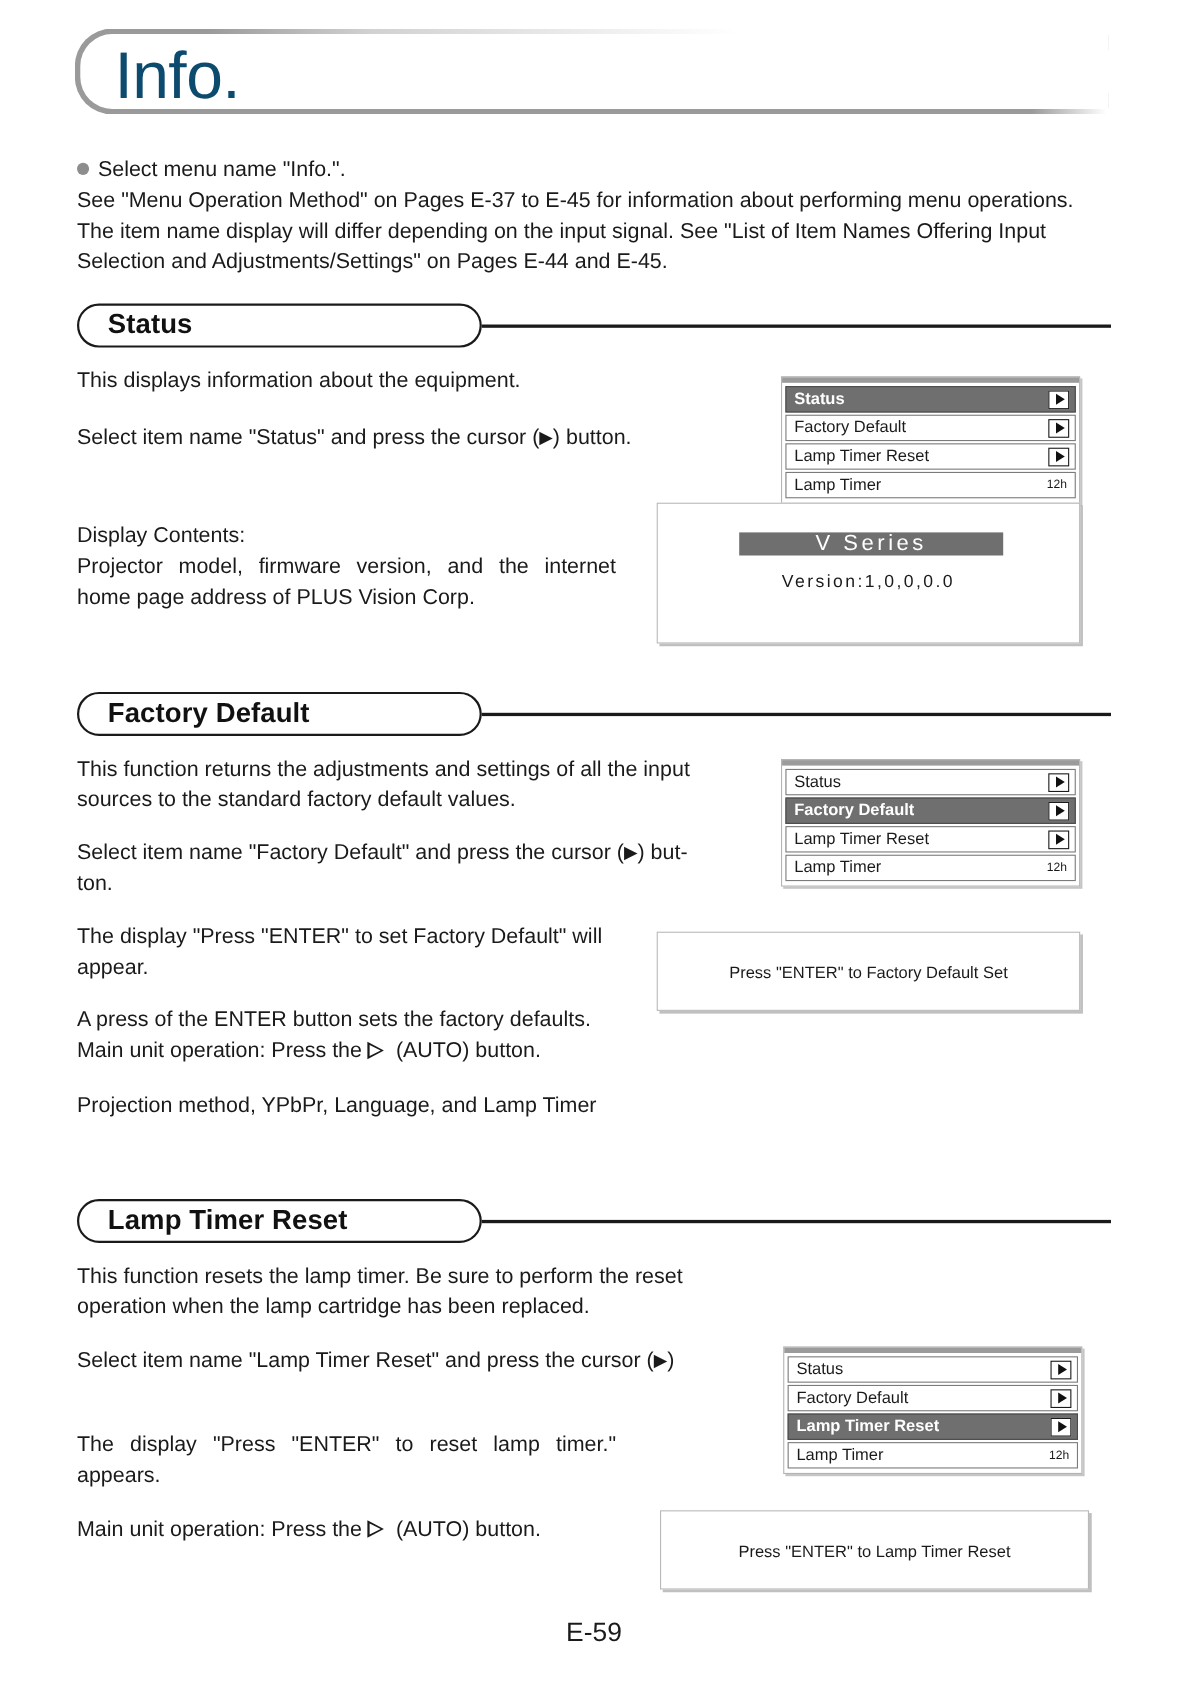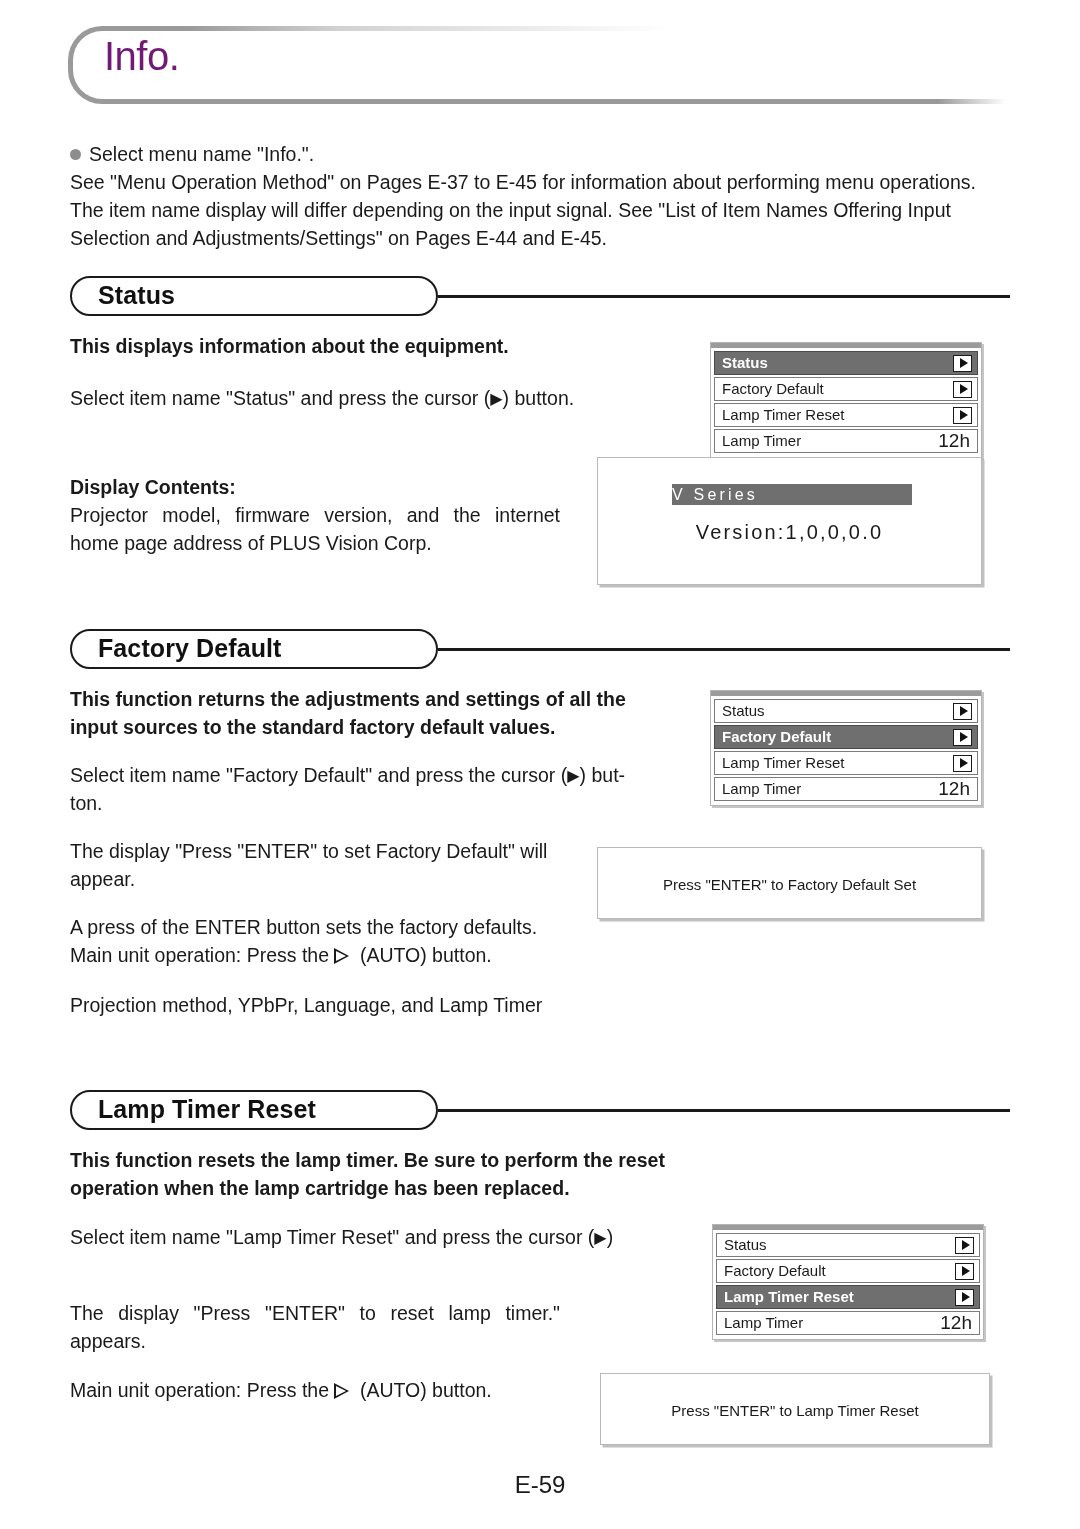--- a/index.html
+++ b/index.html
@@ -52,24 +52,24 @@
     left: 870px;
     bottom: 0px;
     width: 80px;
     height: 6px;
     background: linear-gradient(to right, rgba(255,255,255,0) 0%, rgba(255,255,255,1) 85%);
   }
   .page-title {
     position: absolute;
     left: 36px;
     top: 8px;
-    font-size: 40px;
+    font-size: 60px;
     font-weight: 400;
     letter-spacing: -0.5px;
-    color: #701a75;
+    color: #0c4a6e;
     font-family: "Liberation Sans", sans-serif;
   }
 
   
   .intro {
     position: absolute;
     left: 70px;
     top: 140px;
     width: 945px;
     font-size: 19.5px;
@@ -131,21 +131,21 @@
   }
 
   
   .body-text {
     position: absolute;
     font-size: 19.5px;
     line-height: 28px;
     color: #1a1a1a;
   }
   .body-text p { margin: 0; }
-  .body-text .b { font-weight: bold; }
+  .body-text .b { font-weight: normal; }
   .justify { text-align: justify; }
   .tri-solid {
     font-size: 16px;
     line-height: 1;
     position: relative;
     top: -1px;
   }
   .tri-hollow-wrap {
     display: inline-block;
     position: relative;
@@ -209,21 +209,21 @@
     line-height: 22px;
     color: #1a1a1a;
     font-family: "Liberation Sans", sans-serif;
     white-space: nowrap;
   }
   .osd-row.selected .osd-label {
     color: #ffffff;
     font-weight: bold;
   }
   .osd-row .osd-value {
-    font-size: 19px;
+    font-size: 11px;
     line-height: 22px;
     color: #1a1a1a;
     flex: 0 0 auto;
     padding-right: 2px;
   }
   .osd-arrow-box {
     flex: 0 0 auto;
     width: 19px;
     height: 17px;
     border: 1.5px solid #1a1a1a;
@@ -255,29 +255,30 @@
     right: 0;
     text-align: center;
     font-size: 15px;
     color: #1a1a1a;
     font-family: "Liberation Sans", sans-serif;
   }
   .vseries-bar {
     position: absolute;
     background: #706f6f;
     color: #ffffff;
-    font-size: 16px;
+    text-align: center;
+    font-size: 20px;
     letter-spacing: 3.2px;
     line-height: 21px;
   }
   .vseries-line {
     position: absolute;
     left: 0; right: 0;
     text-align: center;
-    font-size: 20px;
+    font-size: 16px;
     letter-spacing: 2.2px;
     color: #1a1a1a;
   }
 
   
   .page-number {
     position: absolute;
     left: 0;
     right: 0;
     top: 1471px;

